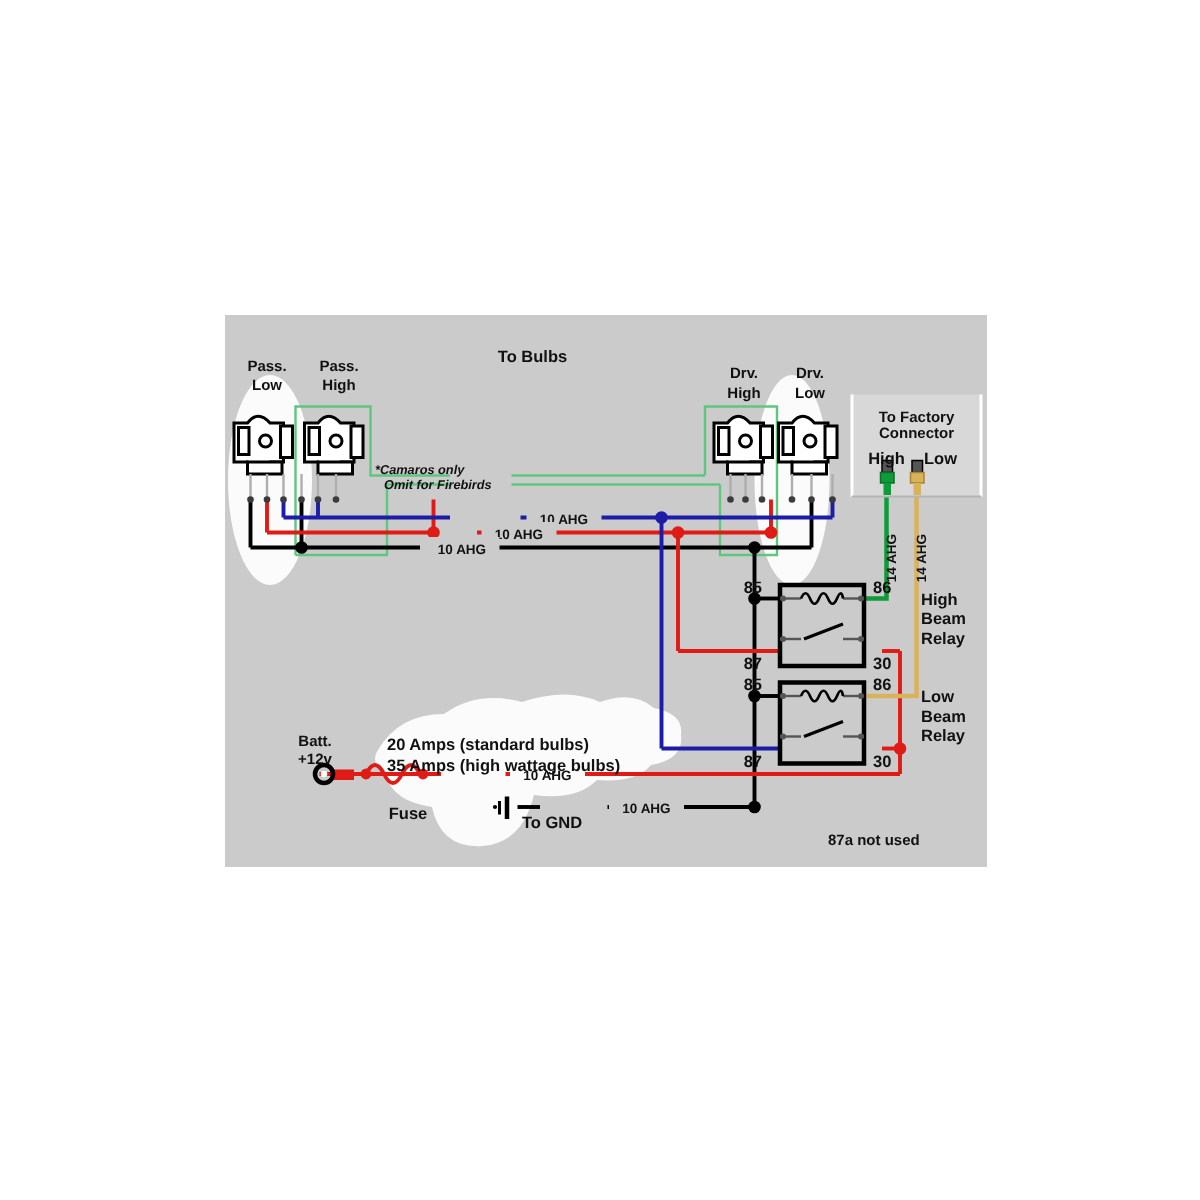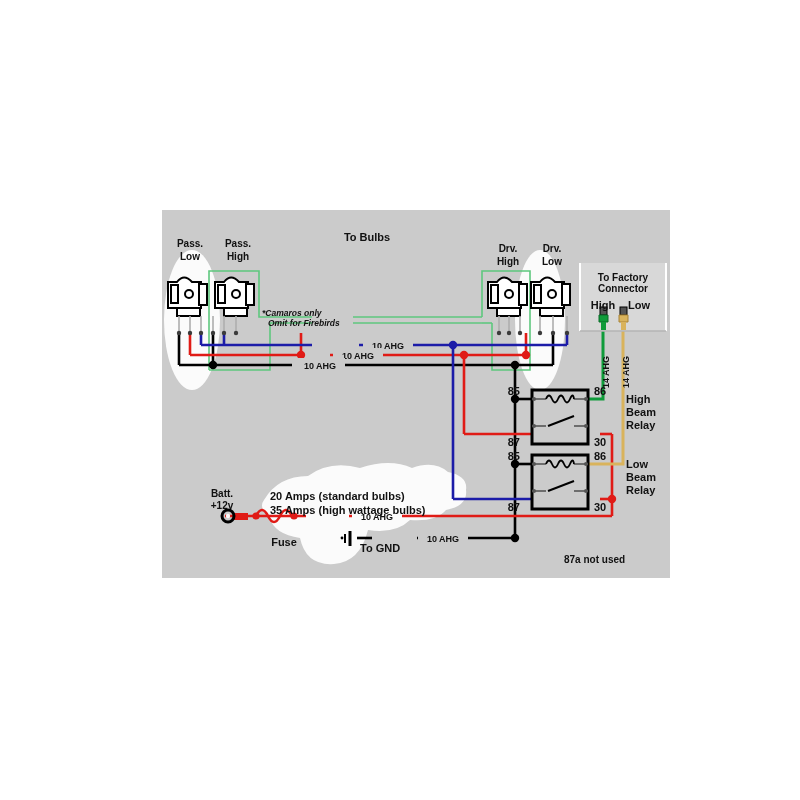--- a/index.html
+++ b/index.html
@@ -10,21 +10,21 @@
   }
   body {
     width: 800px;
     height: 800px;
     font-family: "Liberation Sans", sans-serif;
     overflow: hidden;
     position: relative;
   }
   #canvas-wrap {
     position: absolute;
-    left: 12px;
+    left: 0;
     top: 0;
     width: 672px;
     height: 800px;
     background: #ffffff;
   }
   #diagram-svg {
     position: absolute;
     left: 0;
     top: 0;
     display: block;

